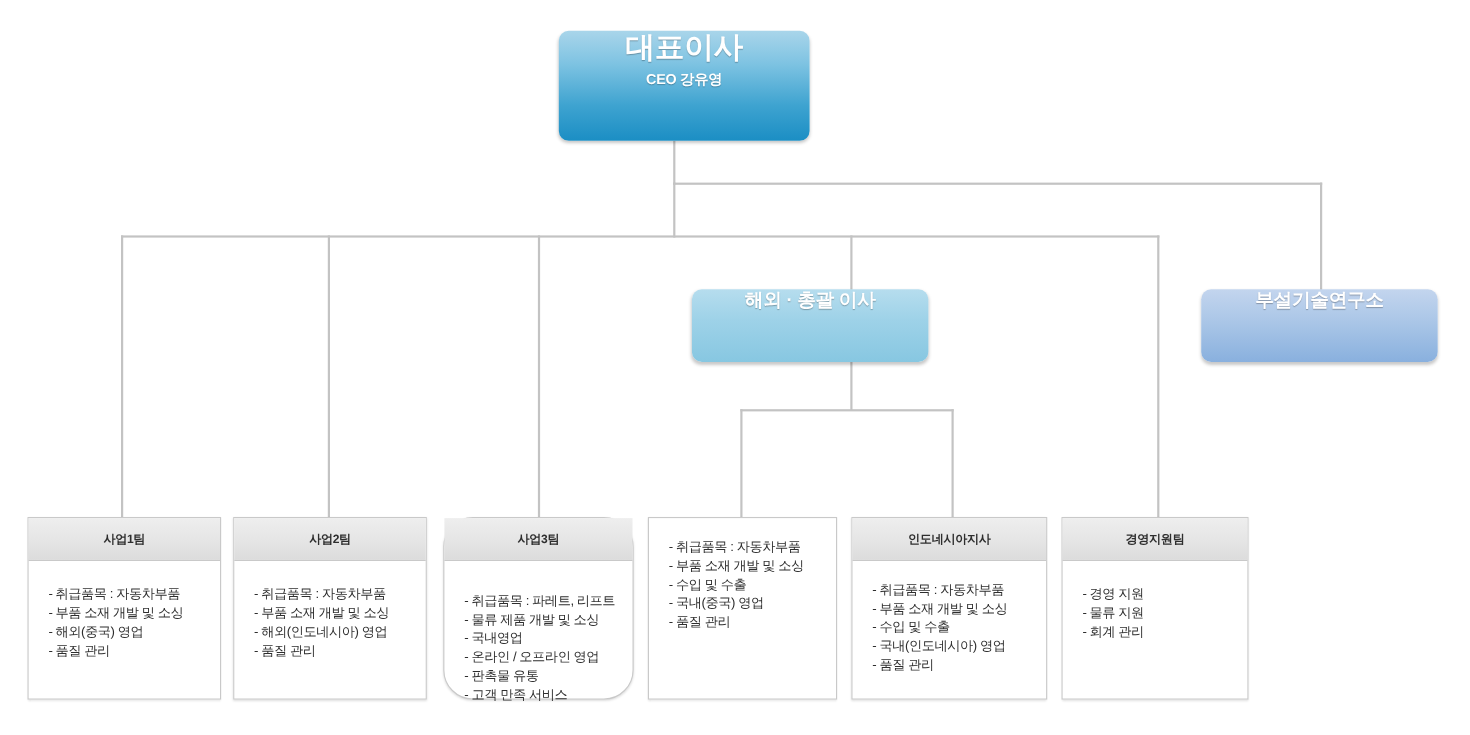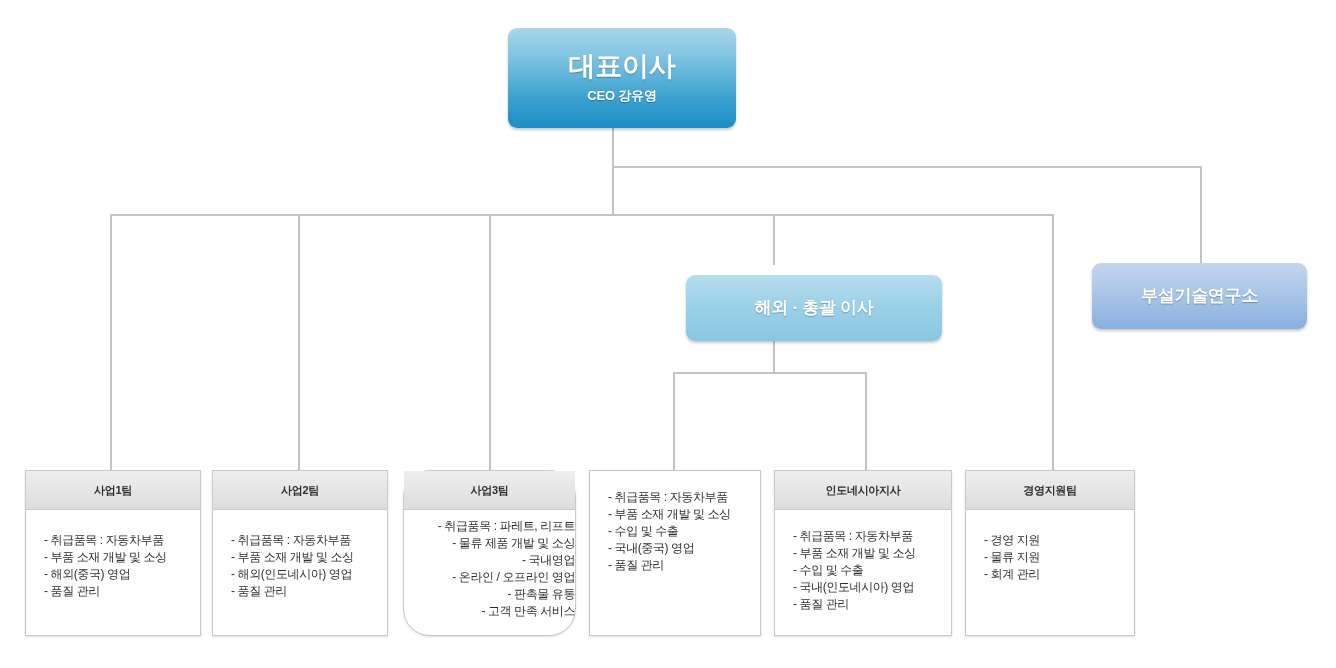--- a/index.html
+++ b/index.html
@@ -32,21 +32,20 @@
   .line.h { height: 2px; }
 
   
   .exec-box {
     position: absolute;
     border-radius: 9px;
     box-sizing: border-box;
     display: flex;
     flex-direction: column;
     align-items: center;
-    justify-content: center;
     text-align: center;
     box-shadow: 0 2px 3px rgba(0,0,0,0.22);
   }
   .exec-title {
     color: #ffffff;
     font-weight: bold;
     letter-spacing: -0.3px;
     text-shadow: 0 1px 1px rgba(0,0,0,0.28);
     line-height: 1.15;
   }
@@ -63,26 +62,25 @@
     top: 28px;
     width: 228px;
     height: 100px;
     background: linear-gradient(to bottom, #a9d5ea 0%, #7ec3e2 30%, #3ea3d0 68%, #1b8ec4 100%);
   }
   #box-ceo .exec-title { font-size: 27px; margin-bottom: 4px; }
   #box-ceo .exec-sub  { font-size: 13px; }
 
   
   #box-overseas {
-    left: 686px;
+    left: 629px;
     top: 263px;
-    width: 256px;
+    width: 215px;
     height: 66px;
     background: linear-gradient(to bottom, #b6ddee 0%, #9ed2e8 42%, #87c7e1 100%);
-    margin-top: 12px;
   }
   #box-overseas .exec-title { font-size: 17px; }
 
   
   #box-research {
     left: 1092px;
     top: 263px;
     width: 215px;
     height: 66px;
     background: linear-gradient(to bottom, #c3d5ee 0%, #aac6e7 45%, #89b0de 100%);
@@ -188,21 +186,21 @@
     <div class="dept-body">
       <div class="dept-item">- 취급품목 : 자동차부품</div>
       <div class="dept-item">- 부품 소재 개발 및 소싱</div>
       <div class="dept-item">- 해외(인도네시아) 영업</div>
       <div class="dept-item">- 품질 관리</div>
     </div>
   </div>
 
   <div class="dept-box" id="box-dept-2">
     <div class="dept-header">사업3팀</div>
-    <div class="dept-body" style="padding-top:8px;text-align:right;">
+    <div class="dept-body" style="padding-top:28px;">
       <div class="dept-item">- 취급품목 : 파레트, 리프트</div>
       <div class="dept-item">- 물류 제품 개발 및 소싱</div>
       <div class="dept-item">- 국내영업</div>
       <div class="dept-item">- 온라인 / 오프라인 영업</div>
       <div class="dept-item">- 판촉물 유통</div>
       <div class="dept-item">- 고객 만족 서비스</div>
     </div>
   </div>
 
   <div class="dept-box" id="box-dept-3">

